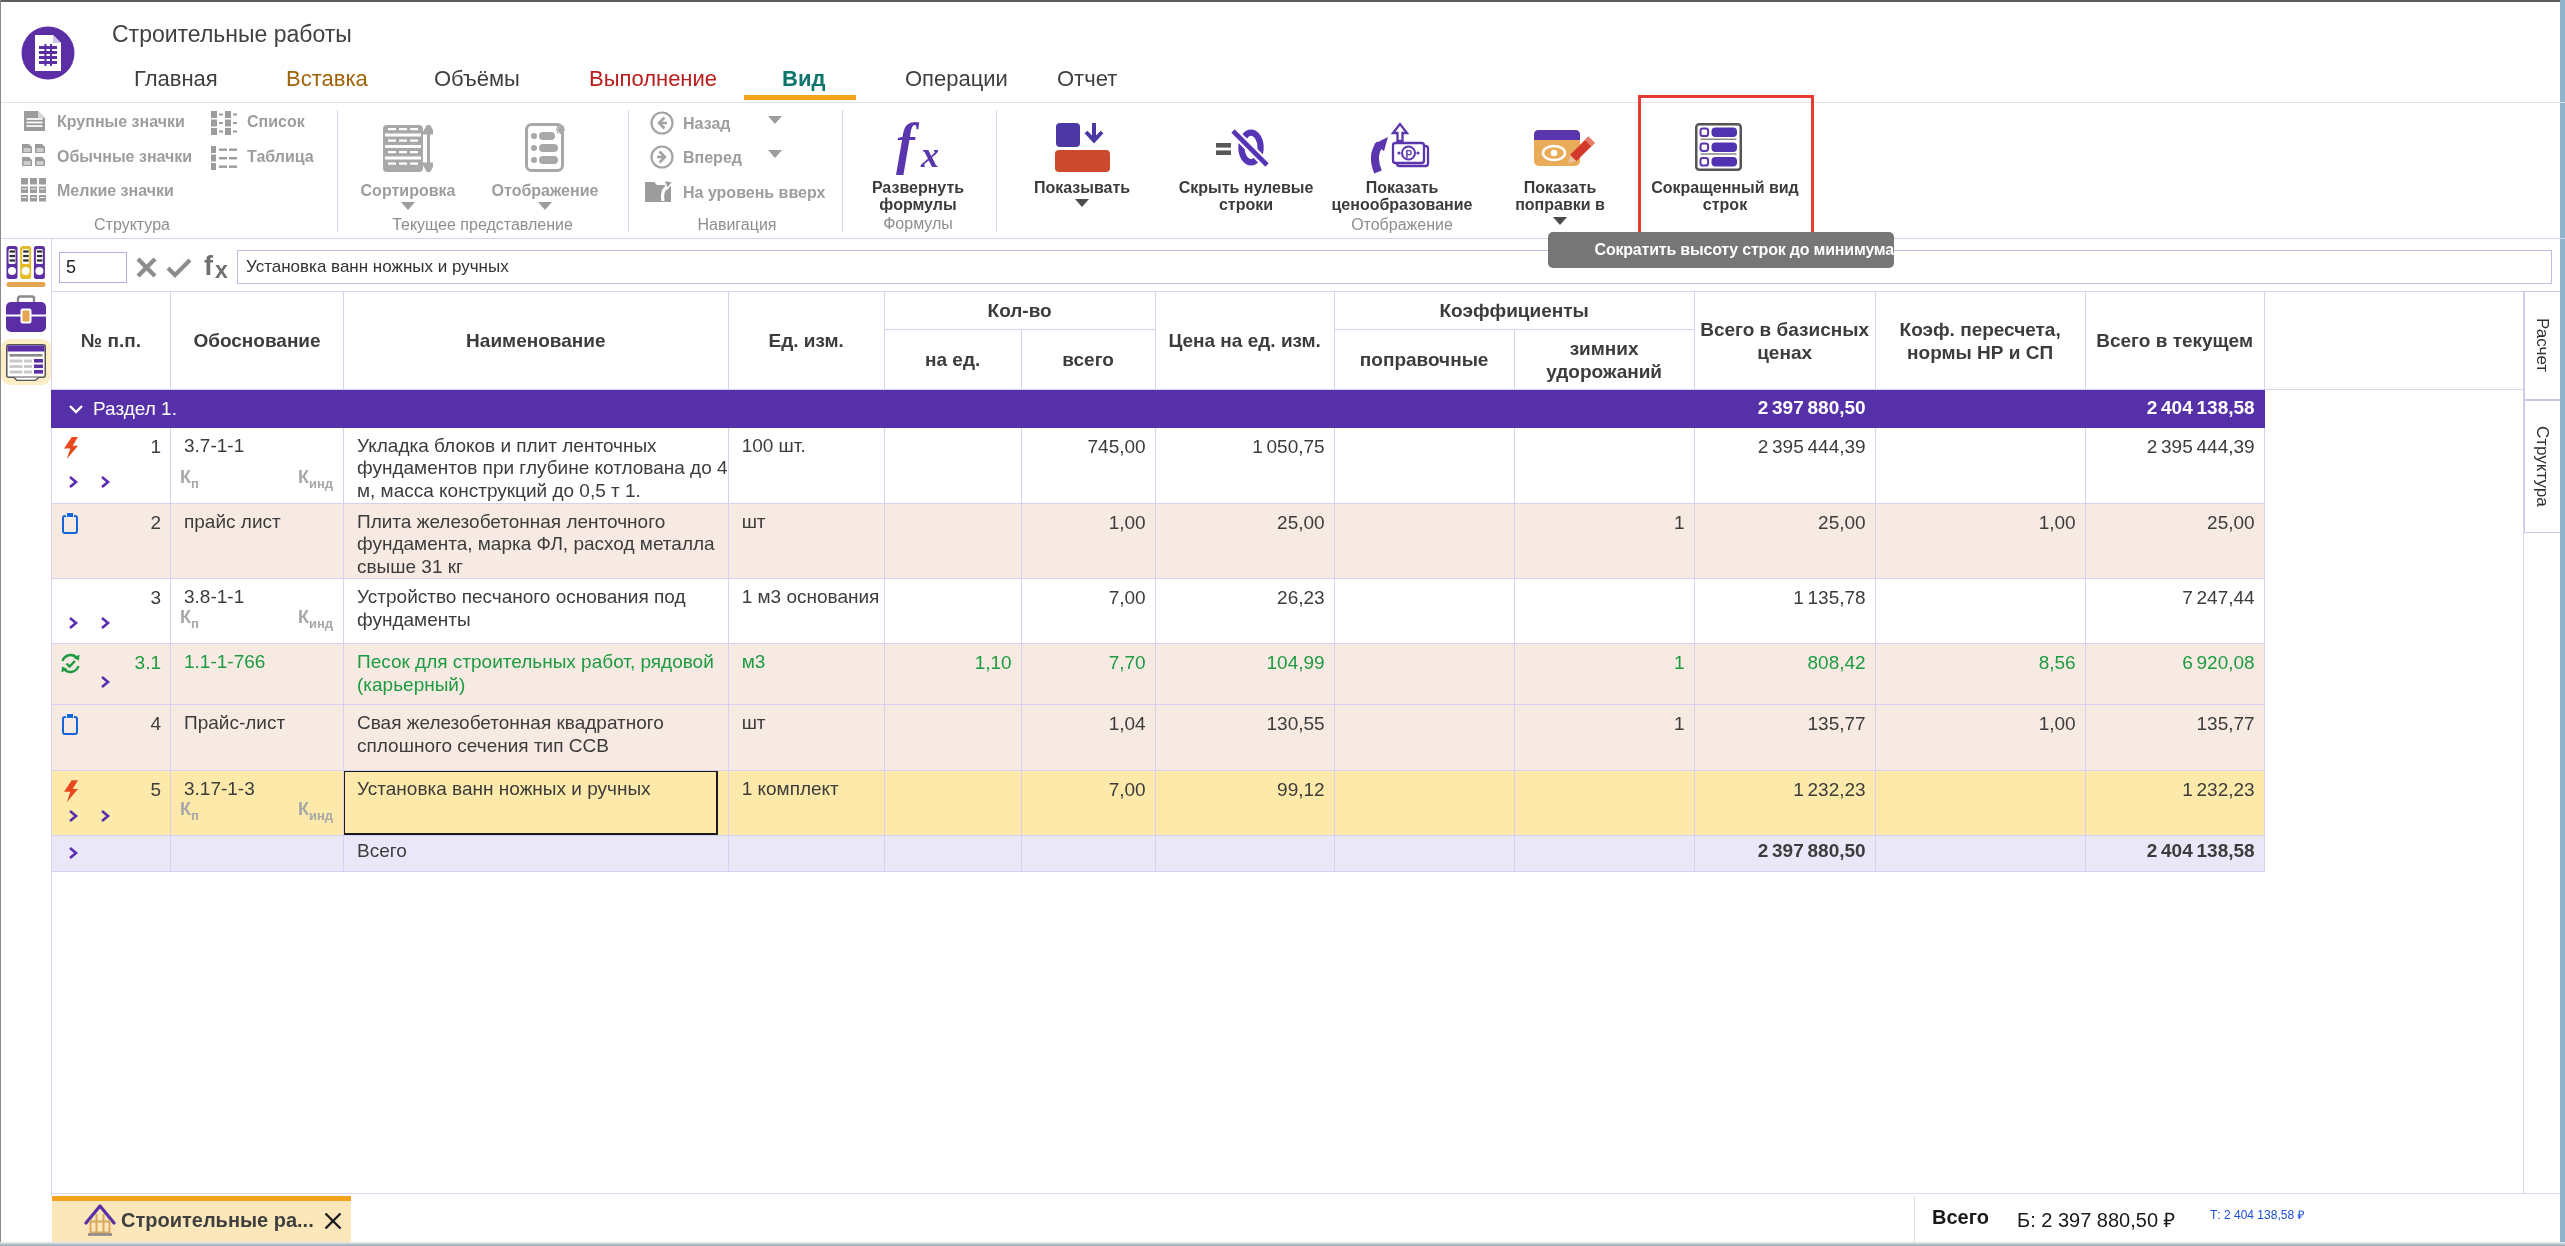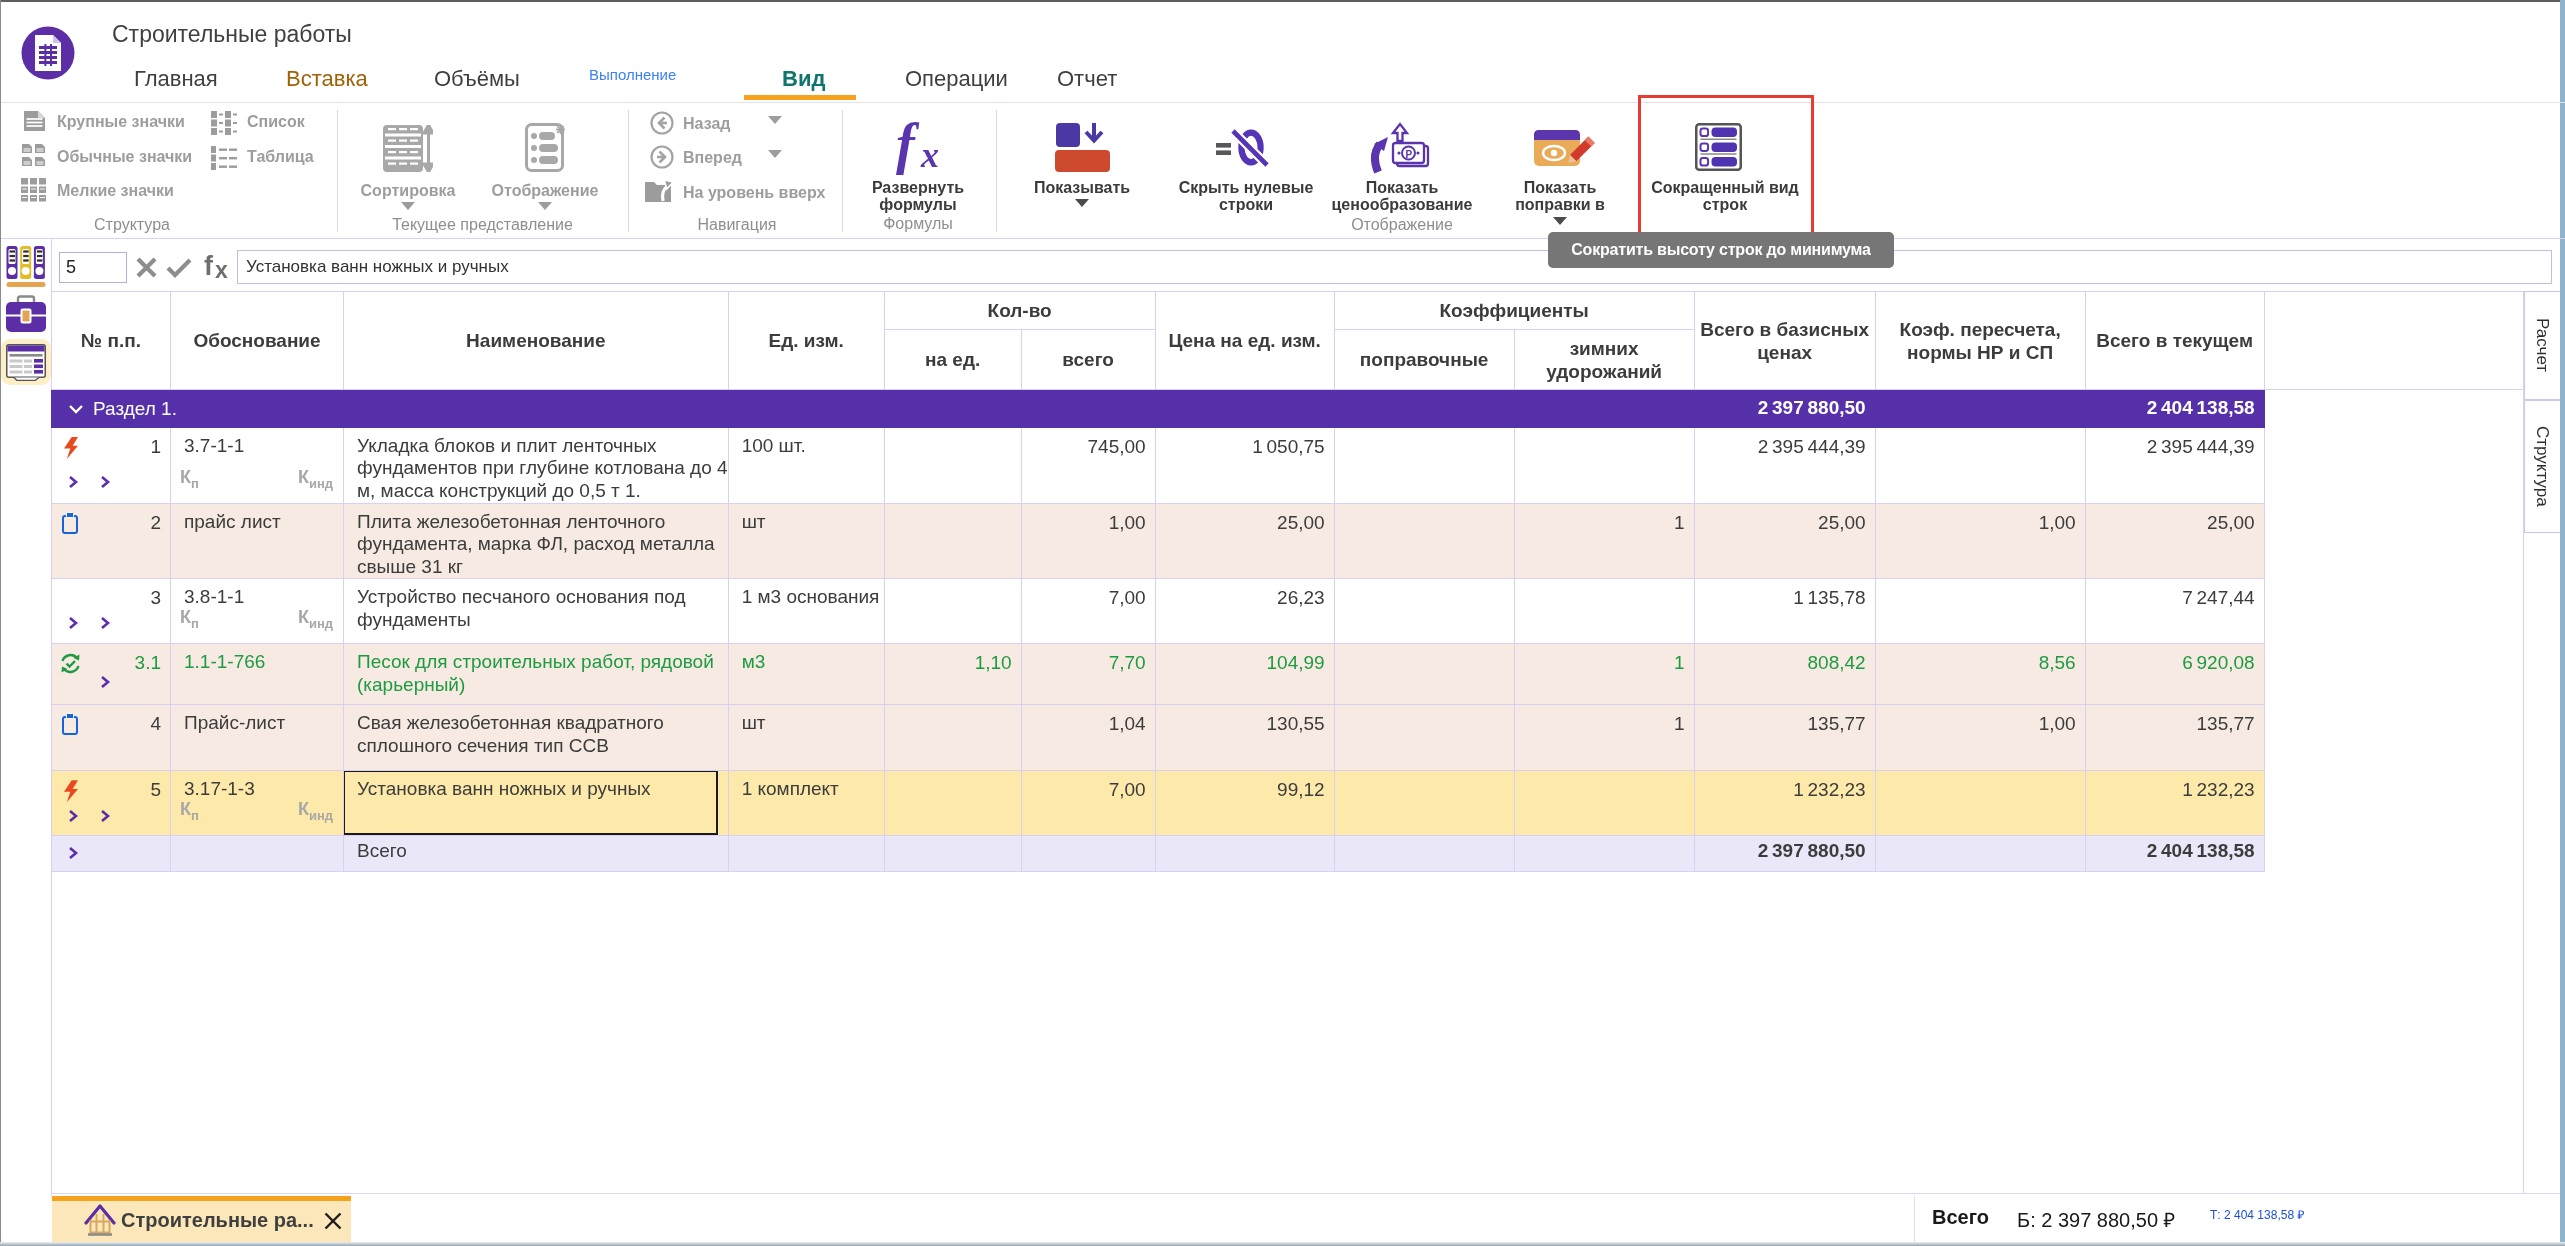--- a/index.html
+++ b/index.html
@@ -49,21 +49,21 @@
 <rect x="23.4" y="18" width="2" height="22"></rect>
         <rect x="29" y="18" width="2" height="22"></rect>
 </g>
 </svg>
 </div>
 <div class="abs" style="left:112px;top:21px;font-size:23px;color:#414141">Строительные работы</div>
 
 <div class="abs" style="left:134px;top:66px;font-size:22px;color:#3f3f3f">Главная</div>
 <div class="abs" style="left:286px;top:66px;font-size:22px;color:#a16207">Вставка</div>
 <div class="abs" style="left:434px;top:66px;font-size:22px;color:#3f3f3f">Объёмы</div>
-<div class="abs" style="left:589px;top:66px;font-size:15px;color:#3b82f6">Выполнение</div>
+<div class="abs" style="left:589px;top:66px;font-size:22px;color:#b91c1c">Выполнение</div>
 <div class="abs" style="left:782px;top:66px;font-size:22px;color:#0f766e;font-weight:700">Вид</div>
 <div class="abs" style="left:905px;top:66px;font-size:22px;color:#3f3f3f">Операции</div>
 <div class="abs" style="left:1057px;top:66px;font-size:22px;color:#3f3f3f">Отчет</div>
 <div class="abs" style="left:744px;top:95px;width:112px;height:5px;background:#f6a21d"></div>
 <div class="abs" style="left:1px;top:102px;width:2564px;height:1px;background:#e4e1ef"></div>
 
 <div class="sep" style="left:337px"></div>
 <div class="sep" style="left:628px"></div>
 <div class="sep" style="left:842px"></div>
 <div class="sep" style="left:996px"></div>
@@ -296,21 +296,21 @@
 <g fill="#4f33b0">
 <rect x="16.5" y="4.5" width="25.5" height="9.6" rx="4"></rect>
       <rect x="16.5" y="19.4" width="25.5" height="9.6" rx="4"></rect>
       <rect x="16.5" y="34" width="25.5" height="9.6" rx="4"></rect>
 </g>
 </svg>
 
 <div class="abs" style="left:1638px;top:95px;width:170px;height:135px;border:3px solid #e63c34"></div>
 
 <div class="abs" style="left:1548px;top:232px;width:346px;height:36px;background:#767676;border-radius:5px;z-index:9"></div>
-<div class="abs" style="left:1548px;top:241px;width:346px;text-align:center;font-size:16px;font-weight:700;color:#fff;letter-spacing:-0.2px;z-index:10">Сократить высоту строк до минимума</div>
+<div class="abs" style="left:1548px;top:241px;width:346px;text-align:right;font-size:16px;font-weight:700;color:#fff;letter-spacing:-0.2px;z-index:10">Сократить высоту строк до минимума</div>
 
 <div class="abs" style="left:59px;top:252px;width:68px;height:31px;border:1.5px solid #b9a9e4;font-size:18px;color:#222;padding:4px 0 0 6px;box-sizing:border-box">5</div>
 <div class="abs" style="left:237px;top:250px;width:2315px;height:34px;border:1px solid #c5bbe8;font-size:17px;color:#333;padding:6px 0 0 8px;box-sizing:border-box">Установка ванн ножных и ручных</div>
 
 <svg class="abs" style="left:136px;top:257px" width="21" height="21" viewBox="0 0 21 21">
 <g stroke="#8d8d8d" stroke-width="4.2">
       <line x1="2" y1="2" x2="19" y2="19"></line>
       <line x1="19" y1="2" x2="2" y2="19"></line>
     </g>
 </svg>

